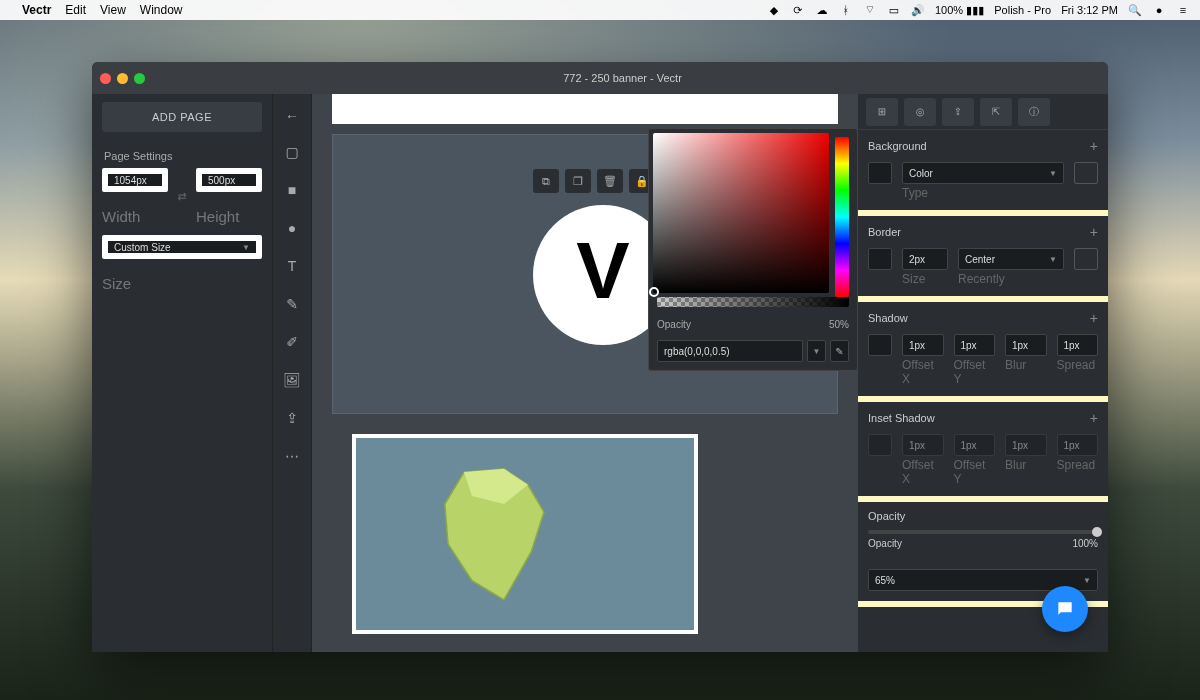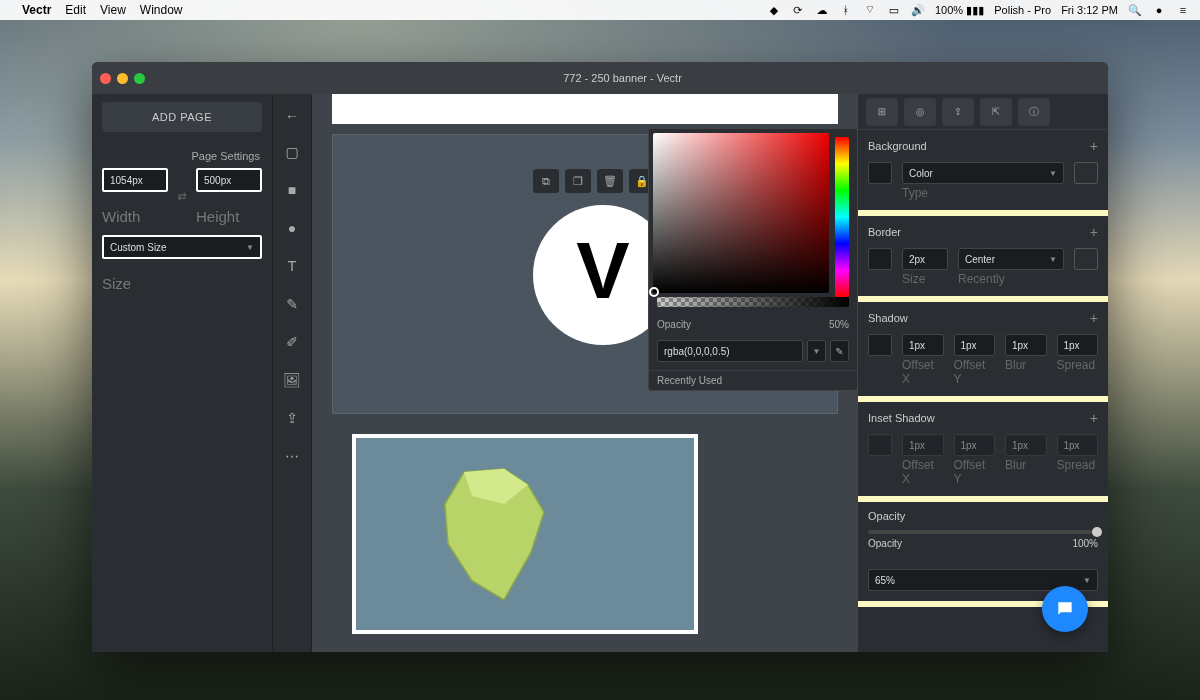--- a/index.html
+++ b/index.html
@@ -30,24 +30,24 @@
 .tabs .tab{flex:1;display:flex;align-items:center;justify-content:center;cursor:pointer;color:#888;}
 .tabs .tab.active{color:#fff;border-bottom:2px solid #fff;}
 .pages-list{flex:0 0 auto;padding:8px 10px;}
 .page-thumb{background:#1a1d20;border:1px solid #444;border-radius:3px;height:90px;margin-bottom:6px;position:relative;overflow:hidden;}
 .page-thumb .mini{position:absolute;inset:8px;background:#4a5560;border:1px solid #666;}
 .page-thumb .mini-logo{position:absolute;top:18px;left:18px;width:22px;height:22px;border-radius:50%;background:#fff;}
 .page-thumb .mini-band{position:absolute;bottom:10px;left:8px;right:8px;height:26px;background:#6b8a9a;}
 .page-thumb .mini-band::after{content:"";position:absolute;left:6px;top:3px;width:18px;height:20px;background:#8fb870;}
 .page-counter{text-align:center;color:#888;margin-bottom:10px;}
 .add-page-btn{margin:8px 10px;height:30px;background:#383d43;color:#ccc;display:flex;align-items:center;justify-content:center;border-radius:3px;cursor:pointer;letter-spacing:0.5px;}
-.section-title{padding:10px 12px 6px;color:#aaa;text-align:right;}
+.section-title{padding:10px 12px 6px;color:#aaa;}
 .settings-row{display:flex;gap:6px;padding:0 10px 4px;}
 .field{flex:1;}
-.field input,.field .sel{width:100%;height:24px;background:#1a1d20;border:2px solid #ffffff;color:#ddd;padding:0 6px;font-size:10px;border-radius:2px;}
+.field input,.field .sel{width:100%;height:24px;background:#1a1d20;border:6px solid #ffffff;color:#ddd;padding:0 6px;font-size:10px;border-radius:2px;}
 .field .lbl{font-size:15px;color:#777;margin-top:16px;}
 .sel{display:flex;align-items:center;justify-content:space-between;}
 .chev{font-size:8px;color:#888;}
 
 
 .tool-strip{width:40px;background:#2a2e33;border-left:1px solid #222;border-right:1px solid #222;display:flex;flex-direction:column;align-items:center;padding-top:8px;gap:14px;}
 .tool-strip .tool{width:24px;height:24px;display:flex;align-items:center;justify-content:center;color:#aaa;cursor:pointer;font-size:14px;}
 
 
 .canvas-area{flex:1;background:#3e444a;position:relative;overflow:hidden;}
@@ -209,21 +209,20 @@
           <span>Opacity</span>
           <span>50%</span>
         </div>
         <div class="cp-input-row">
           <input value="rgba(0,0,0,0.5)" style="">
           <div class="dd">
               <span class="chev">▼</span>
             </div>
           <div class="dd">✎</div>
         </div>
-        <div class="cp-sect">Recently Used</div>
       </div>
     </div>
 
     <div class="right-panel">
       <div class="rp-top">
         <div class="rbtn">⊞</div>
         <div class="rbtn">◎</div>
         <div class="rbtn">⇪</div>
         <div class="rbtn">⇱</div>
         <div class="rbtn">ⓘ</div>

